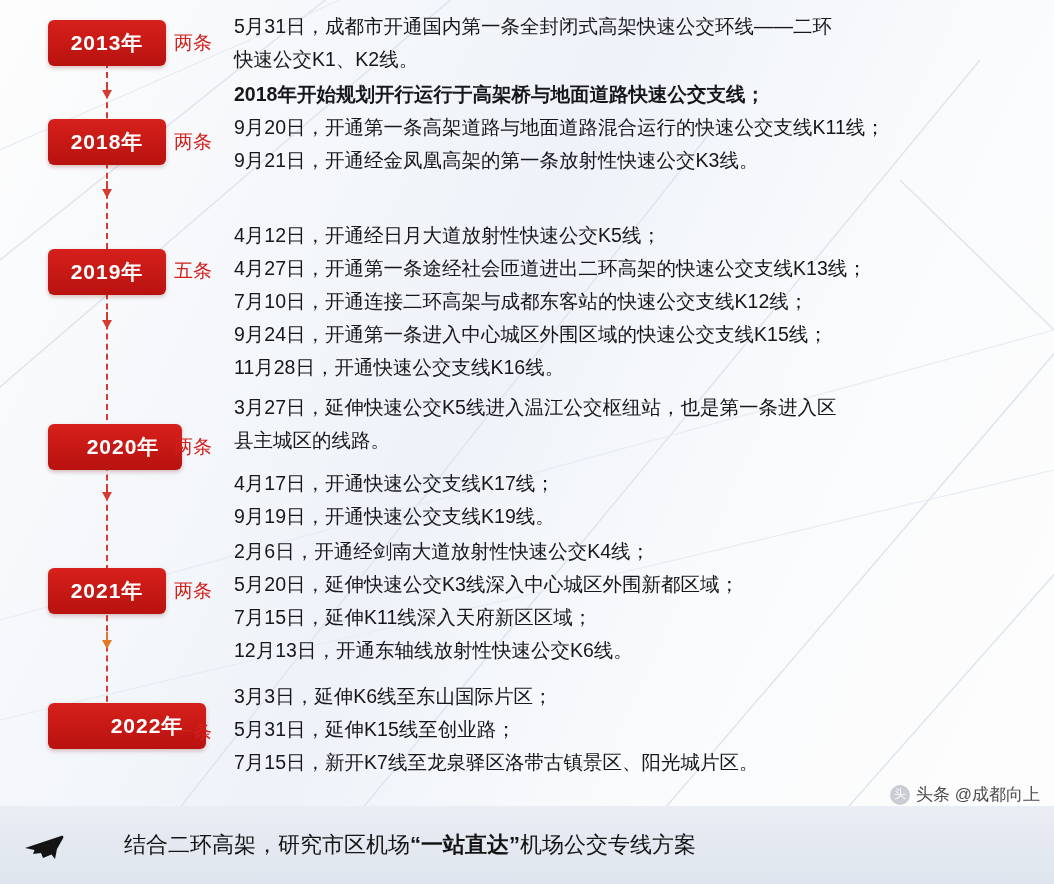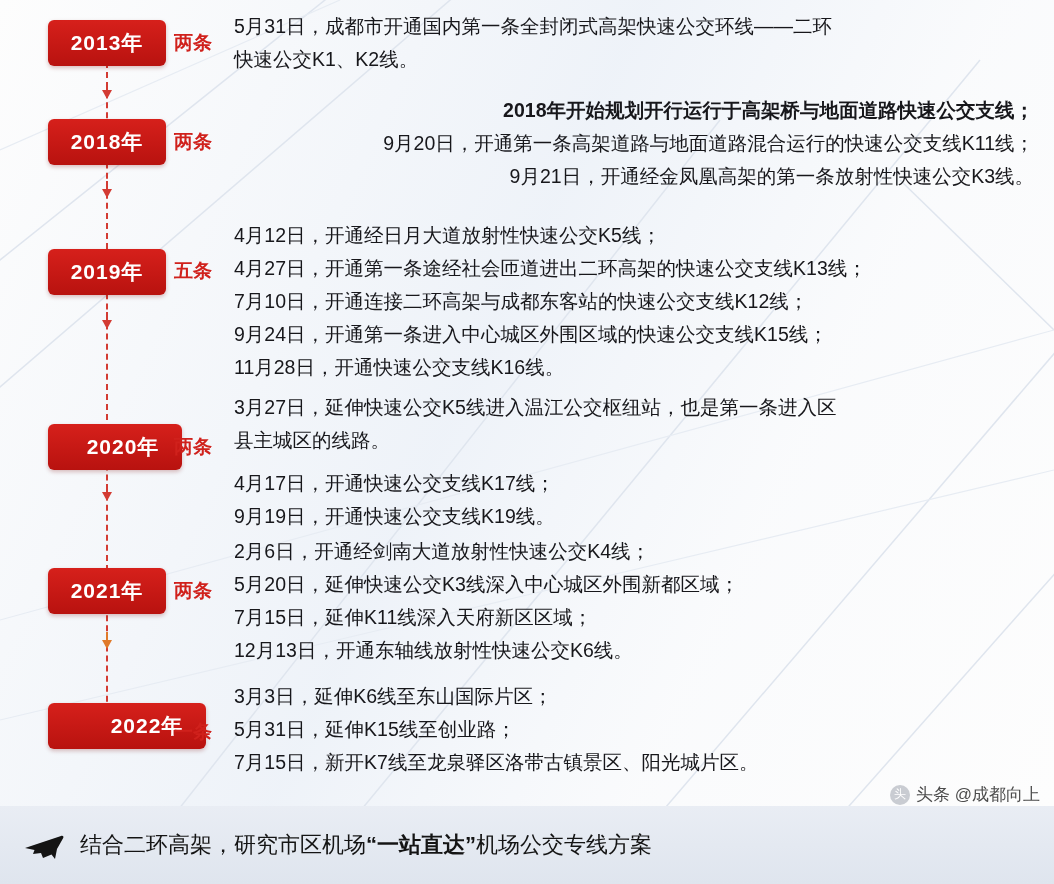--- a/index.html
+++ b/index.html
@@ -71,21 +71,21 @@
     letter-spacing: 1px;
   }
 
   .count {
     position: absolute;
     left: 174px;
     width: 54px;
     color: #d0211c;
     font-size: 19px;
     line-height: 26px;
-    font-weight: bold;
+    font-weight: normal;
     white-space: nowrap;
   }
 
   .lines {
     position: absolute;
     left: 234px;
     width: 800px;
     color: #17171b;
     font-size: 19.5px;
     line-height: 33px;
@@ -113,20 +113,21 @@
   
   .banner {
     position: absolute;
     left: 0;
     top: 806px;
     width: 1054px;
     height: 78px;
     background: linear-gradient(180deg, #e9edf4 0%, #dfe5ee 100%);
     display: flex;
     align-items: center;
+    gap: 44px;
   }
   .banner-icon {
     margin-left: 20px;
     margin-right: 14px;
     width: 46px;
     height: 46px;
     color: #1a1a1a;
     display: flex;
     align-items: center;
     justify-content: center;
@@ -210,21 +211,21 @@
     <div class="arrow" style="top:82px;">
       <svg width="16" height="18" viewBox="0 0 16 18">
           <path d="M8 0 L8 9" stroke="#d33b33" stroke-width="2" fill="none"></path>
           <path d="M3 8 L8 17 L13 8 Z" fill="#d33b33"></path>
         </svg>
     </div>
 
     <div class="row" style="top:0px;">
       <div class="year-badge" style="top:119px;">2018年</div>
       <div class="count" style="top:129px;">两条</div>
-      <div class="lines" style="top:94px;text-align:right;">
+      <div class="lines" style="top:78px;">
         <div class="line bold">2018年开始规划开行运行于高架桥与地面道路快速公交支线；</div>
         <div class="line">9月20日，开通第一条高架道路与地面道路混合运行的快速公交支线K11线；</div>
         <div class="line">9月21日，开通经金凤凰高架的第一条放射性快速公交K3线。</div>
       </div>
     </div>
     <div class="arrow" style="top:181px;">
       <svg width="16" height="18" viewBox="0 0 16 18">
           <path d="M8 0 L8 9" stroke="#d33b33" stroke-width="2" fill="none"></path>
           <path d="M3 8 L8 17 L13 8 Z" fill="#d33b33"></path>
         </svg>

